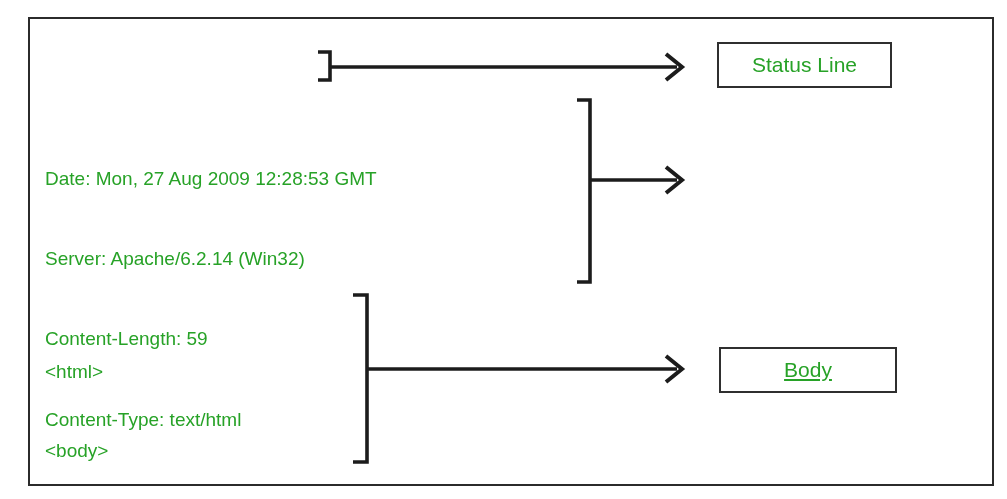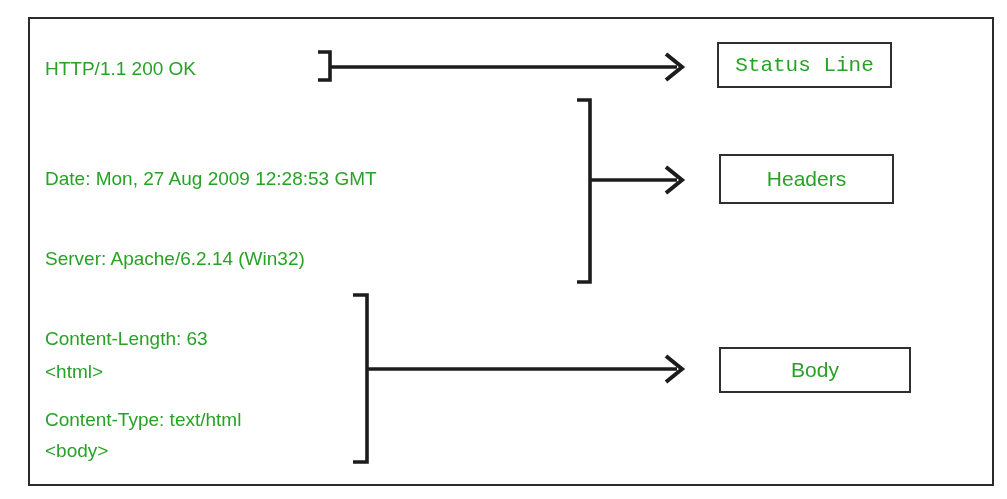--- a/index.html
+++ b/index.html
@@ -50,23 +50,23 @@
     position: absolute;
     box-sizing: border-box;
     border: 2px solid #2f2f2f;
     background: #ffffff;
     display: flex;
     align-items: center;
     justify-content: center;
     color: #27a227;
     font-size: 21px;
   }
-  .box-status { left: 717px; top: 42px;  width: 175px; height: 46px; font-family: Liberation Mono, monospace; }
+  .box-status { left: 717px; top: 42px;  width: 175px; height: 46px; }
   .box-headers{ left: 719px; top: 154px; width: 175px; height: 50px; }
-  .box-body   { left: 719px; top: 347px; width: 192px; height: 46px; }
+  .box-body   { left: 719px; top: 347px; width: 178px; height: 46px; text-decoration: underline; }
   svg.connectors {
     position: absolute;
     left: 0;
     top: 0;
     pointer-events: none;
   }
   .stroke {
     fill: none;
     stroke: #1c1c1c;
     stroke-width: 3.6;
@@ -78,26 +78,25 @@
     stroke-linejoin: miter;
   }
 </style>
 </head>
 <body>
 
 <div class="canvas">
 
   <div class="outer-frame"></div>
 
-  <div class="green-text status-line-text">HTTP/1.1 200 OK</div>
 
   <div class="green-text headers-block">
     <div>Date: Mon, 27 Aug 2009 12:28:53 GMT</div>
     <div>Server: Apache/6.2.14 (Win32)</div>
-    <div>Content-Length: 63</div>
+    <div>Content-Length: 59</div>
     <div>Content-Type: text/html</div>
     
   </div>
 
   <div class="green-text body-block">
     <div>&lt;html&gt;</div>
     <div>&lt;body&gt;</div>
     
     
     
@@ -114,20 +113,17 @@
     <path class="chevron" d="M666 167 L682 180 L666 193"></path>
 
     <path class="stroke" d="M353 295 H367 V462 H353"></path>
     <path class="stroke" d="M367 369 H677"></path>
     <path class="chevron" d="M666 356 L682 369 L666 382"></path>
   </svg>
 
   <div class="label-box box-status">
     <span>Status Line</span>
   </div>
-  <div class="label-box box-headers">
-    <span>Headers</span>
-  </div>
   <div class="label-box box-body">
     <span>Body</span>
   </div>
 
 </div>
 
 </body></html>

